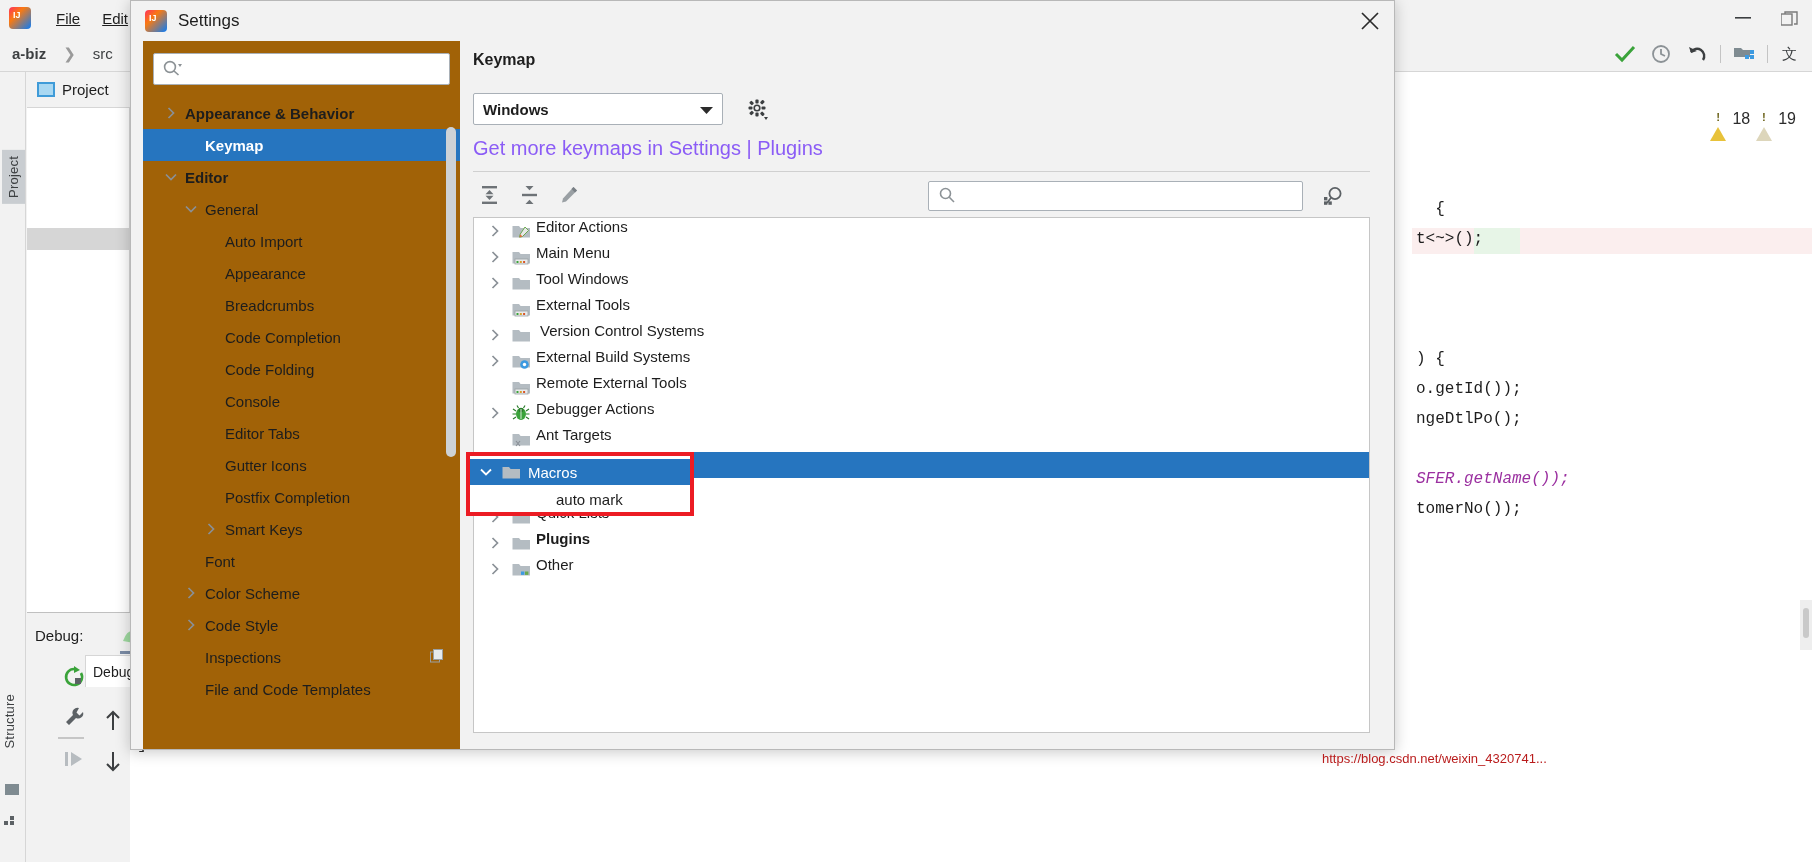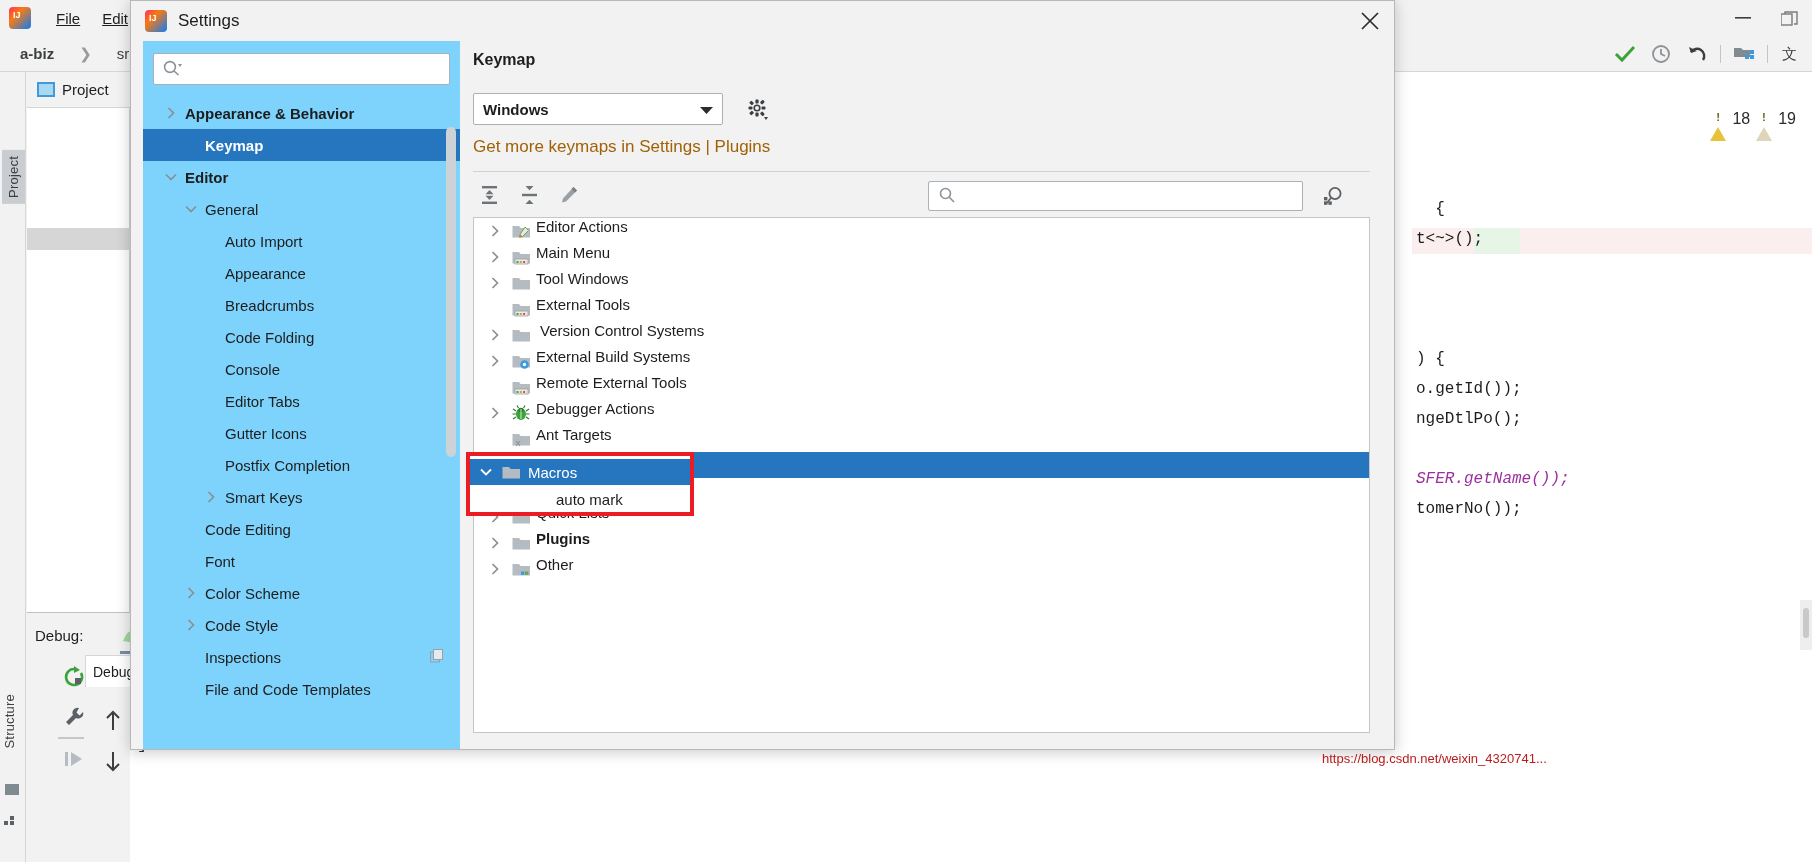--- a/index.html
+++ b/index.html
@@ -33,21 +33,21 @@
   .menu-item{
     padding:3px 11px; font-size:15px; color:#1d1d1d; cursor:default;
   }
   .menu-item u{ text-decoration:underline; }
 
   .ide-breadcrumb{
     position:absolute; left:0; top:36px; width:1812px; height:36px;
     background:#f2f2f2; display:flex; align-items:center;
     border-bottom:1px solid #d6d6d6;
   }
-  .bc-seg{ font-size:15px; color:#3c3f41; padding:0 20px; }
+  .bc-seg{ font-size:15px; color:#3c3f41; padding:0 12px; }
   .bc-seg.bold{ font-weight:bold; }
   .bc-sep{ color:#9a9a9a; font-size:15px; padding:0 5px; }
 
   .ide-toolwin-left{
     position:absolute; left:0; top:72px; width:26px; height:790px;
     background:#f2f2f2; border-right:1px solid #d6d6d6;
   }
   .vtab{
     position:absolute; left:2px; writing-mode:vertical-rl;
     transform: rotate(180deg);
@@ -171,21 +171,21 @@
   }
   .dlg-ij::after{content:"IJ";position:absolute;left:4px;top:3px;font-size:9px;font-weight:bold;color:#fff;}
   .dlg-title-text{font-size:17px;color:#1d1d1d;}
   .dlg-close{
     position:absolute;right:0;top:0;width:48px;height:40px;
     display:flex;align-items:center;justify-content:center;cursor:pointer;
   }
 
   .dlg-left{
     position:absolute;left:12px;top:40px;width:317px;height:710px;
-    background:#7dd3fc;
+    background:#a16207;
   }
   .search-wrap{
     position:absolute;left:10px;top:12px;width:297px;height:32px;
     background:#fff;border:1px solid #a9b0b7;border-radius:2px;
     display:flex;align-items:center;padding-left:9px;
   }
   .search-ico{flex:none;}
   .search-in{
     border:none;outline:none;background:transparent;
     font-family:"Liberation Sans",sans-serif;font-size:15px;
@@ -214,21 +214,21 @@
   }
   .km-title{position:absolute;left:0;top:10px;font-size:16px;font-weight:bold;color:#1d1d1d;}
   .km-combo{
     position:absolute;left:0;top:52px;width:250px;height:32px;
     background:#fff;border:1px solid #a9b0b7;border-radius:2px;
     display:flex;align-items:center;padding:0 9px;cursor:pointer;
   }
   .km-combo-label{font-size:15px;font-weight:bold;color:#1d1d1d;flex:1;}
   .km-gear{position:absolute;left:270px;top:54px;width:30px;height:30px;display:flex;align-items:center;justify-content:center;cursor:pointer;}
   .km-link{
-    position:absolute;left:0;top:96px;font-size:17px;color:#a16207;cursor:pointer;
+    position:absolute;left:0;top:96px;font-size:20px;color:#8b5cf6;cursor:pointer;
   }
   .km-hr{position:absolute;left:0;top:130px;right:12px;height:1px;background:#d0d0d0;}
 
   .km-toolbar{position:absolute;left:0;top:136px;height:36px;display:flex;align-items:center;gap:8px;}
   .tbtn{width:32px;height:30px;display:flex;align-items:center;justify-content:center;cursor:pointer;}
 
   .km-search{
     position:absolute;left:455px;top:140px;width:375px;height:30px;
     background:#fff;border:1px solid #a9b0b7;border-radius:2px;
     display:flex;align-items:center;padding-left:10px;
@@ -516,20 +516,26 @@
         <div class="lrow">
           <span class="lchev" style="margin-left: 58px;">
             <svg width="12" height="8"></svg>
           </span>
           <span style="margin-left: 4px;">Breadcrumbs</span>
         </div>
         <div class="lrow">
           <span class="lchev" style="margin-left: 58px;">
             <svg width="12" height="8"></svg>
           </span>
+          <span style="margin-left: 4px;">Code Completion</span>
+        </div>
+        <div class="lrow">
+          <span class="lchev" style="margin-left: 58px;">
+            <svg width="12" height="8"></svg>
+          </span>
           <span style="margin-left: 4px;">Code Folding</span>
         </div>
         <div class="lrow">
           <span class="lchev" style="margin-left: 58px;">
             <svg width="12" height="8"></svg>
           </span>
           <span style="margin-left: 4px;">Console</span>
         </div>
         <div class="lrow">
           <span class="lchev" style="margin-left: 58px;">
@@ -549,26 +555,20 @@
           </span>
           <span style="margin-left: 4px;">Postfix Completion</span>
         </div>
         <div class="lrow">
           <span class="lchev" style="margin-left: 58px;">
             <svg width="8" height="12" viewBox="0 0 8 12">
               <path d="M1.5 1 L6.5 6 L1.5 11" stroke="#8a9097" stroke-width="1.7" fill="none"></path>
             </svg>
           </span>
           <span style="margin-left: 4px;">Smart Keys</span>
-        </div>
-        <div class="lrow">
-          <span class="lchev" style="margin-left: 38px;">
-            <svg width="12" height="8"></svg>
-          </span>
-          <span style="margin-left: 4px;">Code Editing</span>
         </div>
         <div class="lrow">
           <span class="lchev" style="margin-left: 38px;">
             <svg width="12" height="8"></svg>
           </span>
           <span style="margin-left: 4px;">Font</span>
         </div>
         <div class="lrow">
           <span class="lchev" style="margin-left: 38px;">
             <svg width="8" height="12" viewBox="0 0 8 12">

